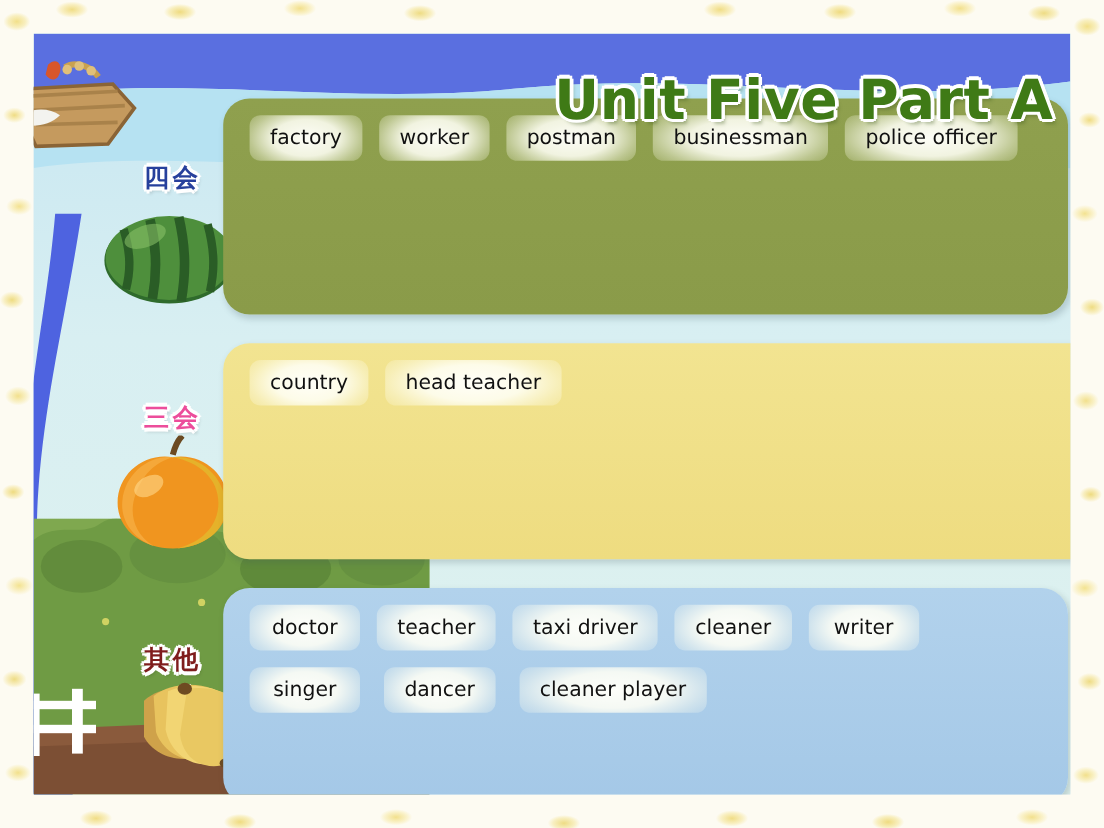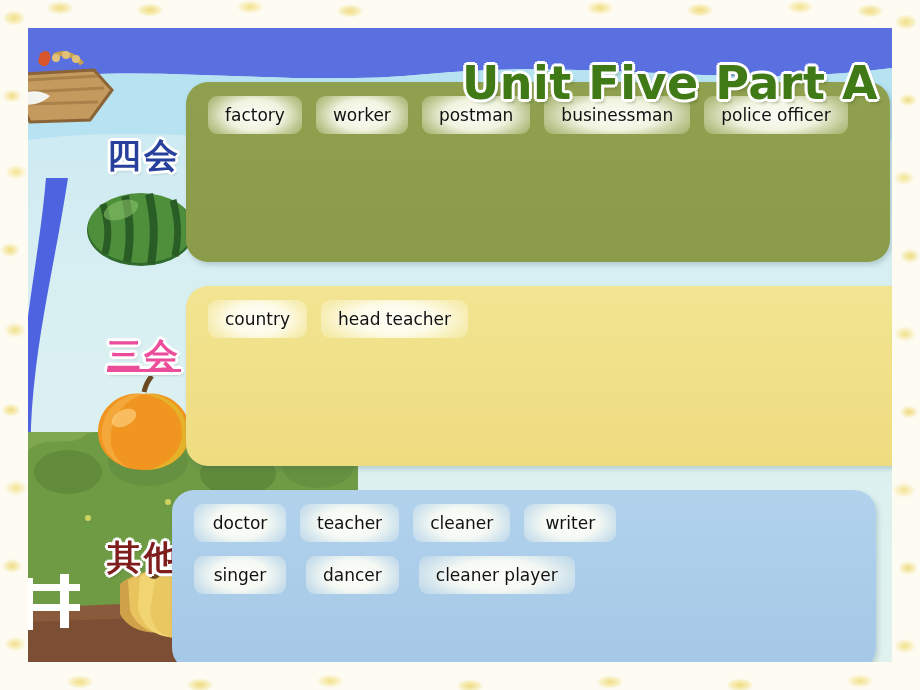--- a/index.html
+++ b/index.html
@@ -92,21 +92,21 @@
   
   .panel {
     position:absolute;
     border-radius:22px;
     box-shadow:2px 3px 5px rgba(60,80,90,.22);
   }
   #panel-green  { left:158px; top:54px;  width:704px; height:180px;
                   background:linear-gradient(#8fa04e,#8a9b49); }
   #panel-yellow { left:158px; top:258px; width:851px; height:180px;
                   background:linear-gradient(#f2e491,#eedc80); }
-  #panel-blue   { left:144px; top:462px; width:704px; height:180px;
+  #panel-blue   { left:158px; top:462px; width:704px; height:180px;
                   background:linear-gradient(#b2d2ec,#a4c8e7); }
 
   .card-row { position:absolute; left:22px; display:flex; gap:14px; }
   .r1 { top:14px; }
   .r2 { top:66px;gap:20px; }
 
   
   .card {
     height:38px; min-width:92px; padding:11px 17px;
     display:flex; align-items:center; justify-content:center;
@@ -123,32 +123,32 @@
                rgba(255,255,240,.42) 70%,
                rgba(255,255,235,0) 100%);
     z-index:0;
   }
   .card span { position:relative; z-index:1; }
 
   
   .cat { position:absolute; width:120px; text-align:center; }
   .cat-label {
     font-family:"DejaVu Sans", sans-serif;
-    font-size:34px; font-weight:bold; letter-spacing:3px;
+    font-size:21px; font-weight:bold; letter-spacing:3px;
     line-height:1;
     text-shadow:
       -2px -2px 0 #fff, 2px -2px 0 #fff,
       -2px  2px 0 #fff, 2px  2px 0 #fff,
       -3px 0 0 #fff, 3px 0 0 #fff, 0 -3px 0 #fff, 0 3px 0 #fff,
       2px 3px 3px rgba(0,0,0,.20);
   }
   #cat-1 { left:56px; top:110px; }
   #cat-1 .cat-label { color:#27409c; }
   #cat-2 { left:56px; top:310px; }
-  #cat-2 .cat-label { color:#ec4d9b;text-decoration:underline; }
+  #cat-2 .cat-label { color:#ec4d9b; }
   #cat-3 { left:56px; top:512px; }
   #cat-3 .cat-label { color:#7f1d1d; }
   .fruit { margin-top:4px; }
 
   
   #basket { position:absolute; left:-8px; top:18px; }
 </style>
 </head>
 <body>
 
@@ -282,20 +282,23 @@
 
     <div class="panel" id="panel-blue">
       <div class="card-row r1">
         <div class="card">
             <span>doctor</span>
           </div>
         <div class="card">
             <span>teacher</span>
           </div>
         <div class="card">
+            <span>taxi driver</span>
+          </div>
+        <div class="card">
             <span>cleaner</span>
           </div>
         <div class="card">
             <span>writer</span>
           </div>
       </div>
       <div class="card-row r2">
         <div class="card">
             <span>singer</span>
           </div>

